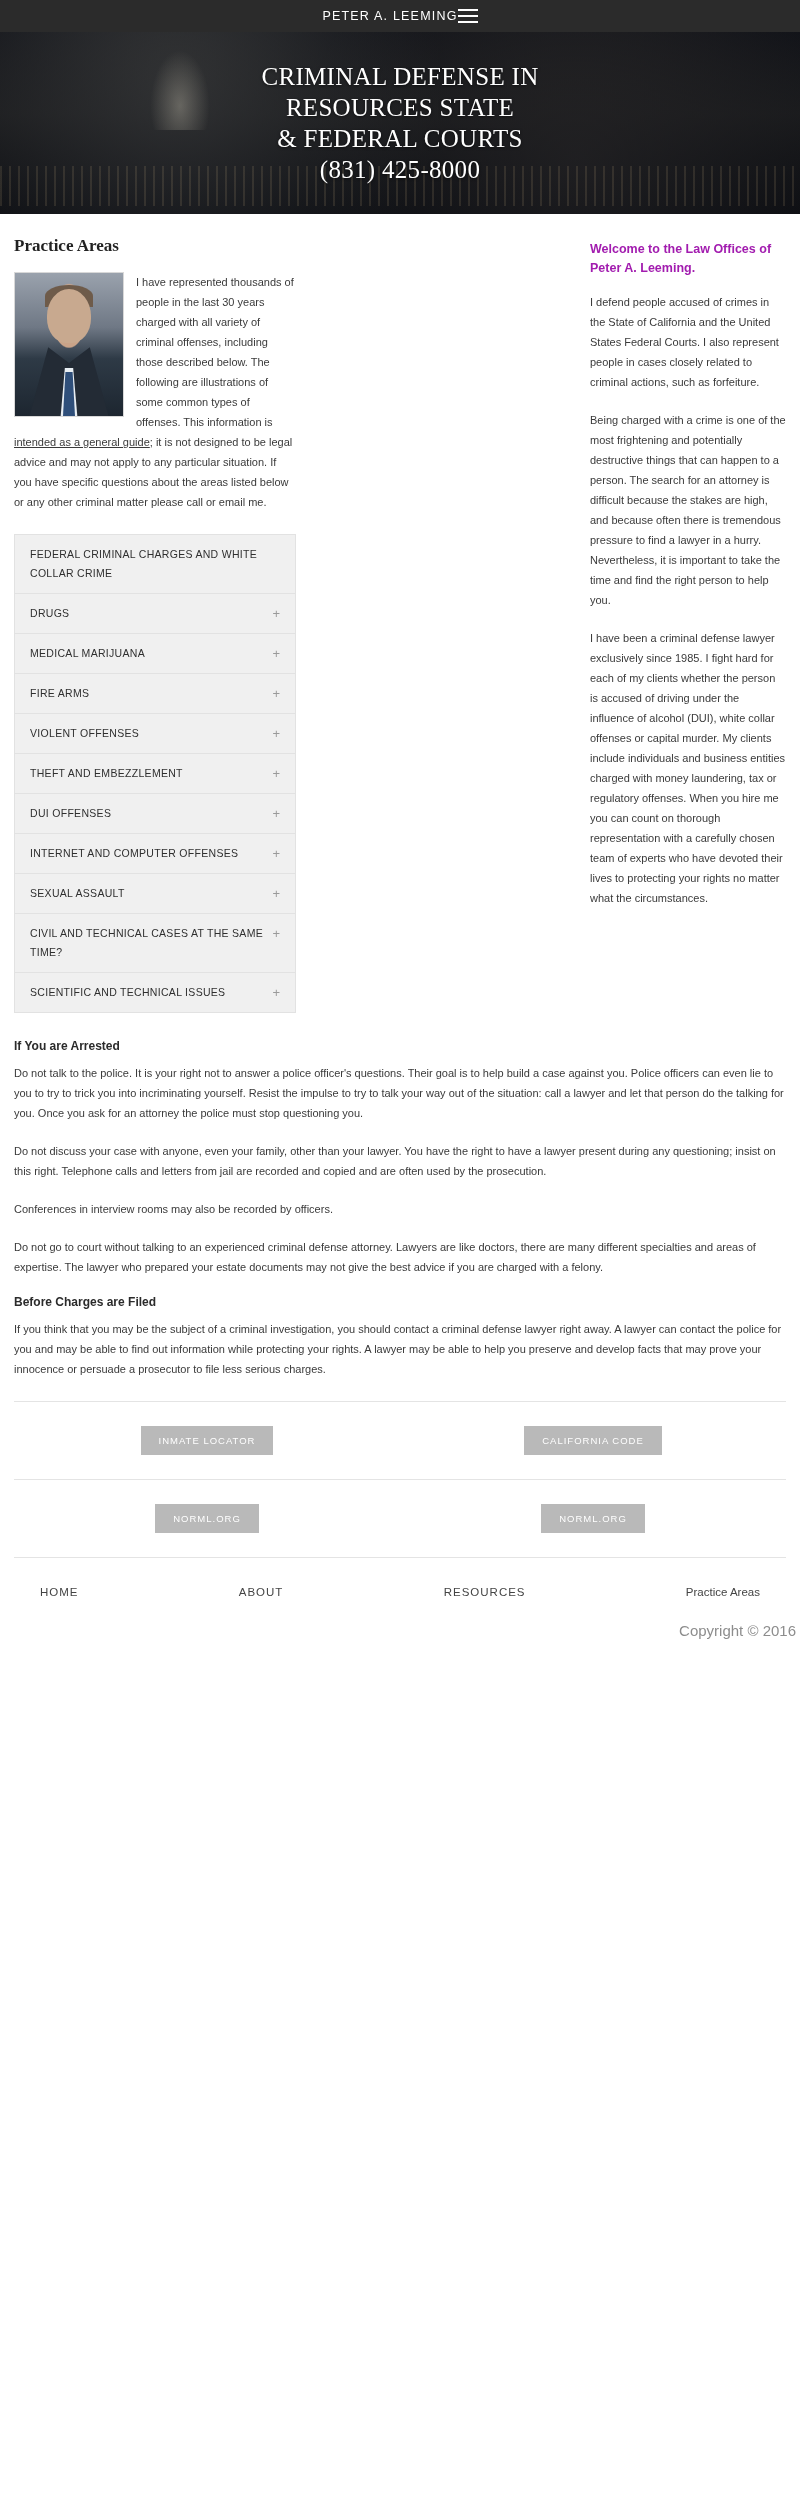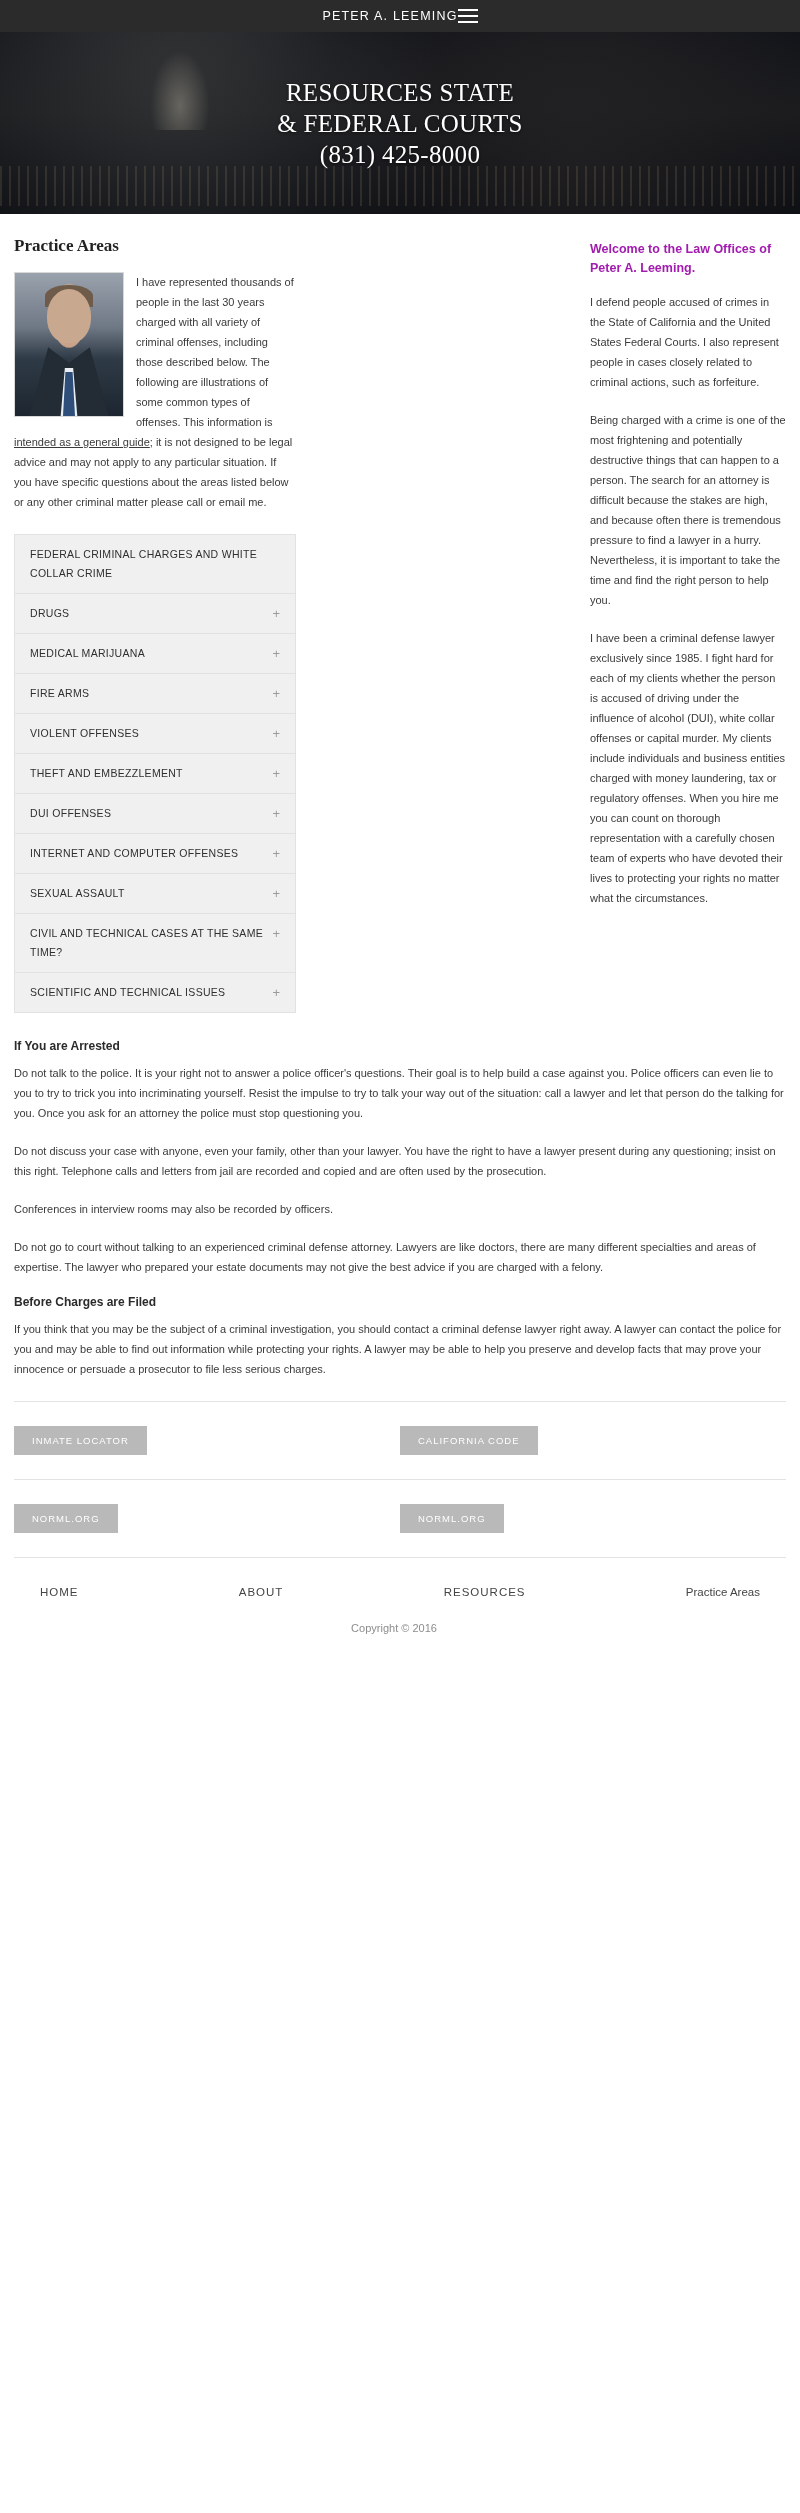--- a/index.html
+++ b/index.html
@@ -233,21 +233,21 @@
   
   .btn-sep {
     border: none;
     border-top: 1px solid #e4e4e4;
     margin: 22px 14px 0 14px;
   }
   .btn-row {
     display: flex;
     padding: 24px 14px 24px 14px;
   }
-  .btn-cell { flex: 1; display: flex; }
+  .btn-cell { flex: 1; display: flex; justify-content: center; }
   .btn {
     display: inline-block;
     background: #b9b9b9;
     color: #ffffff;
     font-family: "Liberation Sans", sans-serif;
     font-size: 9.5px;
     letter-spacing: 1px;
     padding: 9px 18px;
     text-align: center;
     cursor: pointer;
@@ -269,43 +269,44 @@
   .footer-link {
     font-family: "Liberation Sans", sans-serif;
     font-size: 11.5px;
     letter-spacing: 1px;
     color: #444444;
     text-decoration: none;
     cursor: pointer;
   }
   .footer-link.plain { letter-spacing: 0; }
   .copyright {
-    text-align: center;
-    font-family: "Liberation Sans", sans-serif;
-    font-size: 11px;
+    text-align: right;
+    font-family: "Liberation Sans", sans-serif;
+    font-size: 15px;
     color: #8d8d8d;
-    padding: 6px 12px 22px 0;
+    padding: 6px 4px 22px 0;
   }
 </style>
 </head>
 <body>
 
 <div class="topbar">
   <div class="brand">PETER A. LEEMING</div>
   <div class="hamburger">
     <span></span>
     <span></span>
     <span></span>
   </div>
 </div>
 
 <div class="hero">
   <div class="dome"></div>
   <div class="lights"></div>
   <div class="hero-text">
+    <div>CRIMINAL DEFENSE IN</div>
     <div>RESOURCES STATE</div>
     <div>&amp; FEDERAL COURTS</div>
     <div>(831) 425-8000</div>
   </div>
 </div>
 
 <div class="wrap">
   <div class="cols">
     <div class="col-left">
       <h2 class="section-title">Practice Areas</h2>

